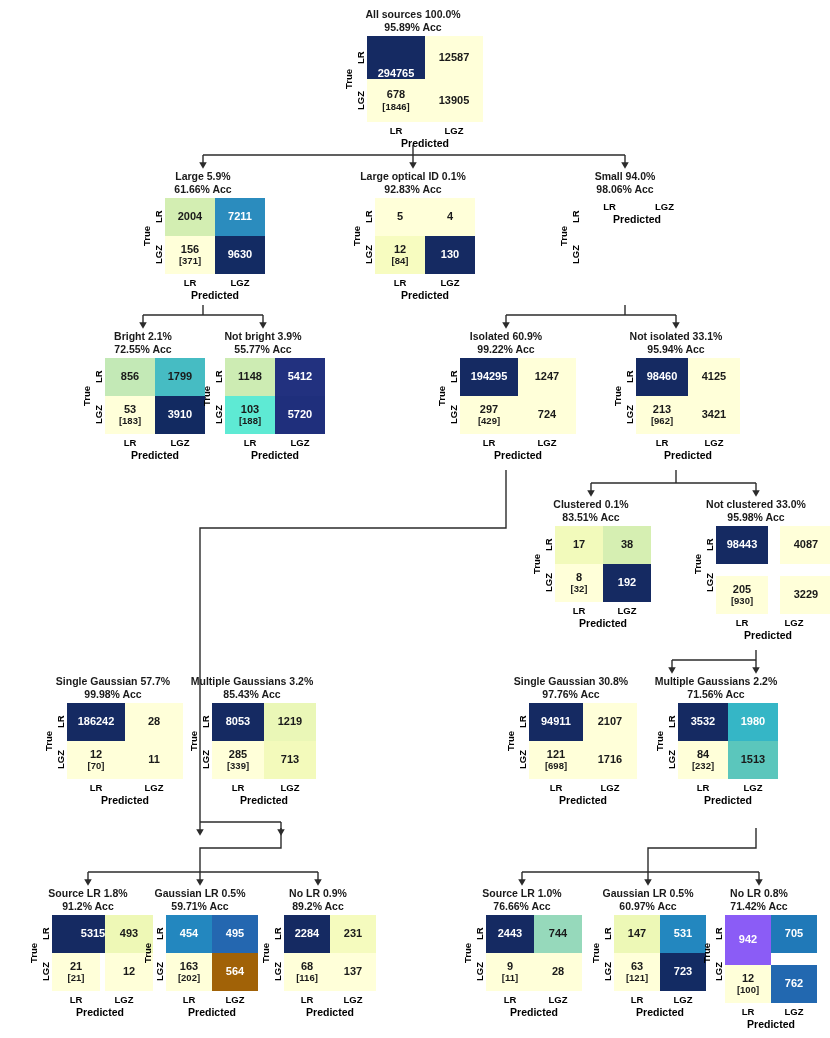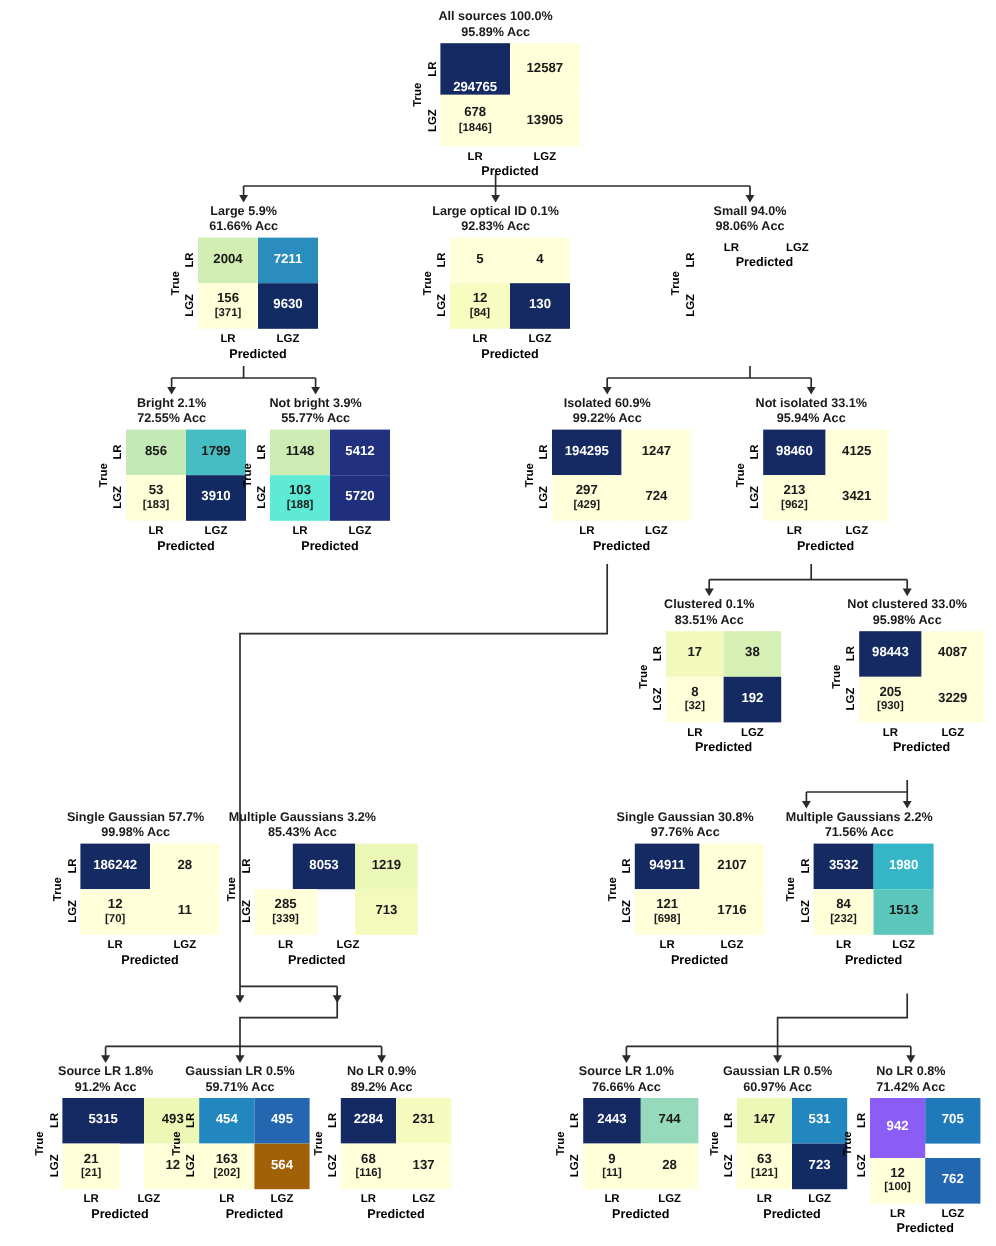--- a/index.html
+++ b/index.html
@@ -407,21 +407,21 @@
         <span>Not clustered 33.0%</span>
         <span>95.98% Acc</span>
       </div>
       <div class="cm-wrap">
         <div class="ylab" style="height: 76px;">True</div>
         <div class="rowlabs">
           <div class="rowlab" style="height: 38px;">LR</div>
           <div class="rowlab" style="height: 38px;">LGZ</div>
         </div>
         <div class="cm-body">
-          <div class="grid" style="width: 104px;">
+          <div class="grid" style="width: 104px; gap: 12px;">
             <div class="cell" style="width: 52px; height: 38px; background: rgb(21, 42, 98); color: rgb(255, 255, 255);">
               <div>98443</div>
             </div>
             <div class="cell" style="width: 52px; height: 38px; background: rgb(255, 255, 217); color: rgb(26, 26, 26);">
               <div>4087</div>
             </div>
             <div class="cell" style="width: 52px; height: 38px; background: rgb(255, 255, 217); color: rgb(26, 26, 26);">
               <div>205</div>
               <div class="sub">[930]</div>
             </div>
@@ -478,21 +478,21 @@
         <span>85.43% Acc</span>
       </div>
       <div class="cm-wrap">
         <div class="ylab" style="height: 76px;">True</div>
         <div class="rowlabs">
           <div class="rowlab" style="height: 38px;">LR</div>
           <div class="rowlab" style="height: 38px;">LGZ</div>
         </div>
         <div class="cm-body">
           <div class="grid" style="width: 104px;">
-            <div class="cell" style="width: 52px; height: 38px; background: rgb(21, 42, 98); color: rgb(255, 255, 255); margin-left: 32px;">
+            <div class="cell" style="width: 52px; height: 38px; background: rgb(21, 42, 98); color: rgb(255, 255, 255);">
               <div>8053</div>
             </div>
             <div class="cell" style="width: 52px; height: 38px; background: rgb(234, 247, 183); color: rgb(26, 26, 26);">
               <div>1219</div>
             </div>
             <div class="cell" style="width: 52px; height: 38px; background: rgb(255, 255, 217); color: rgb(26, 26, 26);">
               <div>285</div>
               <div class="sub">[339]</div>
             </div>
             <div class="cell" style="width: 52px; height: 38px; background: rgb(243, 250, 187); color: rgb(26, 26, 26);">
@@ -583,21 +583,21 @@
         <span>91.2% Acc</span>
       </div>
       <div class="cm-wrap">
         <div class="ylab" style="height: 76px;">True</div>
         <div class="rowlabs">
           <div class="rowlab" style="height: 38px;">LR</div>
           <div class="rowlab" style="height: 38px;">LGZ</div>
         </div>
         <div class="cm-body">
           <div class="grid" style="width: 96px;">
-            <div class="cell" style="width: 68px; height: 38px; background: rgb(21, 42, 98); color: rgb(255, 255, 255);">
+            <div class="cell" style="width: 24px; height: 38px; background: rgb(21, 42, 98); color: rgb(255, 255, 255); padding-left: 29px;">
               <div>5315</div>
             </div>
             <div class="cell" style="width: 48px; height: 38px; background: rgb(238, 248, 182); color: rgb(26, 26, 26);">
               <div>493</div>
             </div>
             <div class="cell" style="width: 48px; height: 38px; background: rgb(255, 255, 217); color: rgb(26, 26, 26);">
               <div>21</div>
               <div class="sub">[21]</div>
             </div>
             <div class="cell" style="width: 48px; height: 38px; background: rgb(255, 255, 217); color: rgb(26, 26, 26);">

